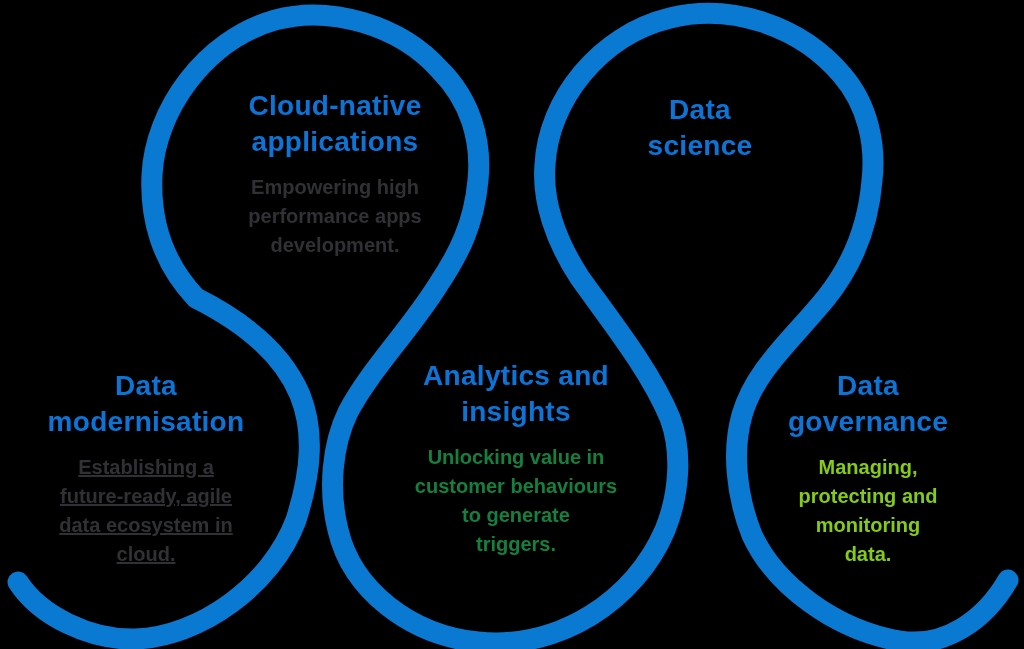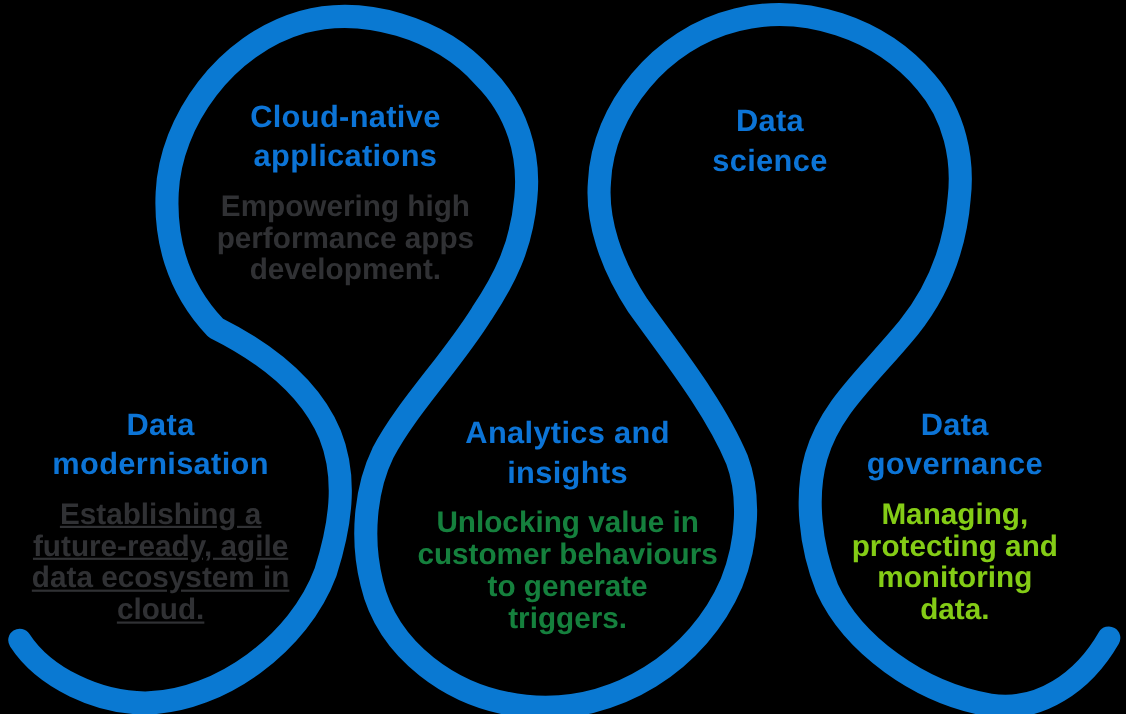--- a/index.html
+++ b/index.html
@@ -30,30 +30,30 @@
   .stage h2 {
     margin: 0;
     font-size: 28px;
     line-height: 36px;
     font-weight: 700;
     letter-spacing: 0.3px;
     white-space: pre-line;
   }
   .stage p {
     margin: 13px 0 0 0;
-    font-size: 27px;
+    font-size: 20px;
     line-height: 29px;
     font-weight: 700;
     white-space: pre-line;
   }
   
-  .pos-cloud-native   { left: 164px; top:  88px; width: 300px; }
+  .pos-cloud-native   { left: 185px; top:  88px; width: 300px; }
   .pos-data-science   { left: 550px; top:  92px; width: 300px; }
   .pos-modernisation  { left:   6px; top: 368px; width: 280px; }
-  .pos-analytics      { left: 366px; top: 376px; width: 300px; }
+  .pos-analytics      { left: 366px; top: 358px; width: 300px; }
   .pos-governance     { left: 718px; top: 368px; width: 300px; }
 </style>
 </head>
 <body>
 
 <div id="canvas" style="background: rgb(0, 0, 0);">
 
   <svg id="curve-svg" viewBox="0 0 1024 649" xmlns="http://www.w3.org/2000/svg">
     <path fill="none" stroke-width="21" stroke-linecap="round" stroke-linejoin="round" d="M 18 582
              C 40 616 90 640 135 639

